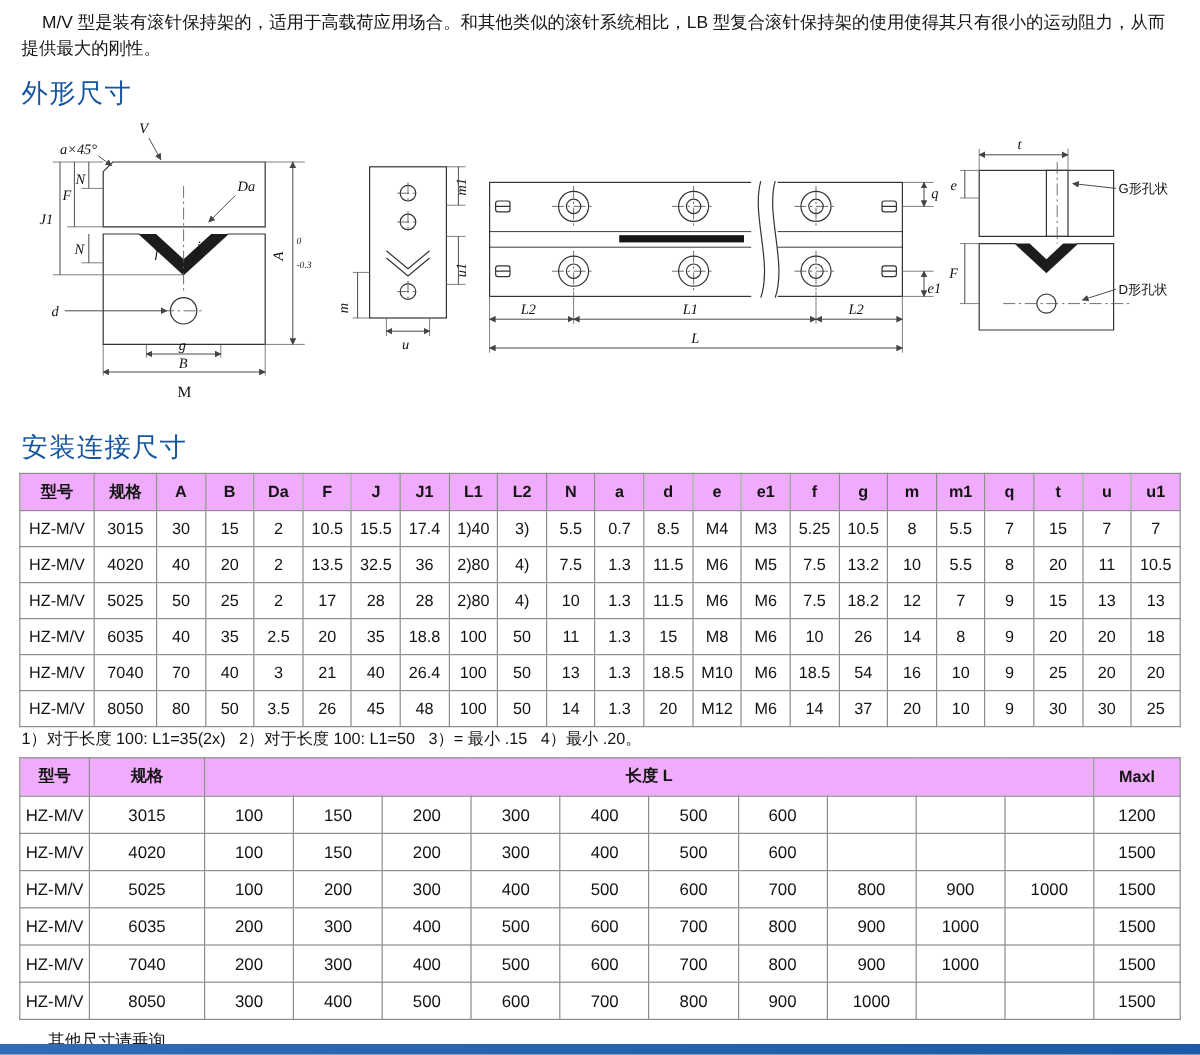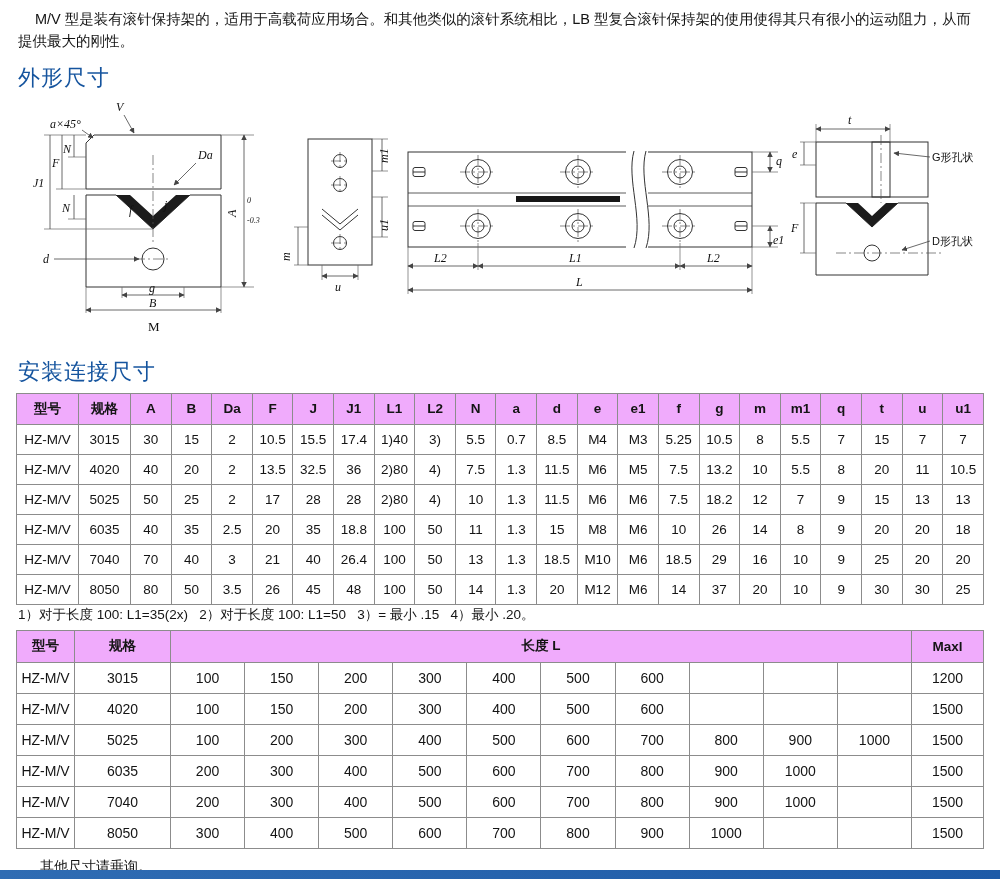--- a/index.html
+++ b/index.html
@@ -374,21 +374,21 @@
           <td>40</td>
           <td>26.4</td>
           <td>100</td>
           <td>50</td>
           <td>13</td>
           <td>1.3</td>
           <td>18.5</td>
           <td>M10</td>
           <td>M6</td>
           <td>18.5</td>
-          <td>29</td>
+          <td>54</td>
           <td>16</td>
           <td>10</td>
           <td>9</td>
           <td>25</td>
           <td>20</td>
           <td>20</td>
         </tr>
         <tr>
           <td>HZ-M/V</td>
           <td>8050</td>

